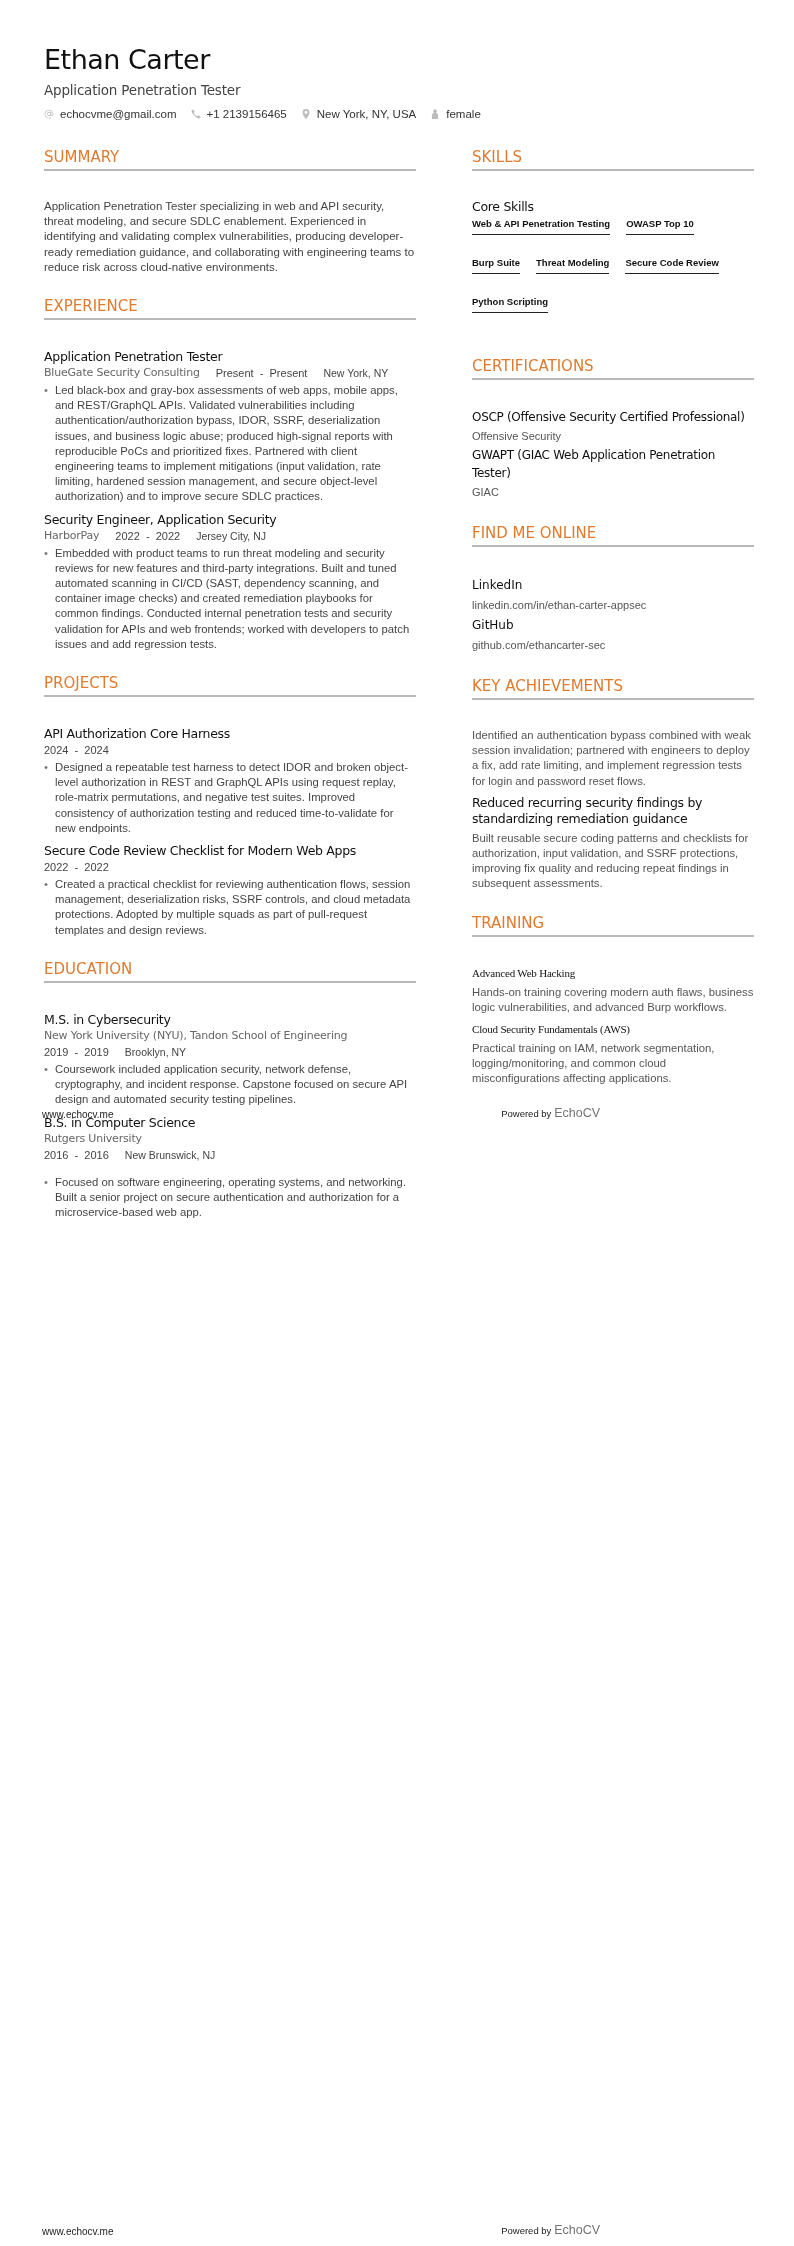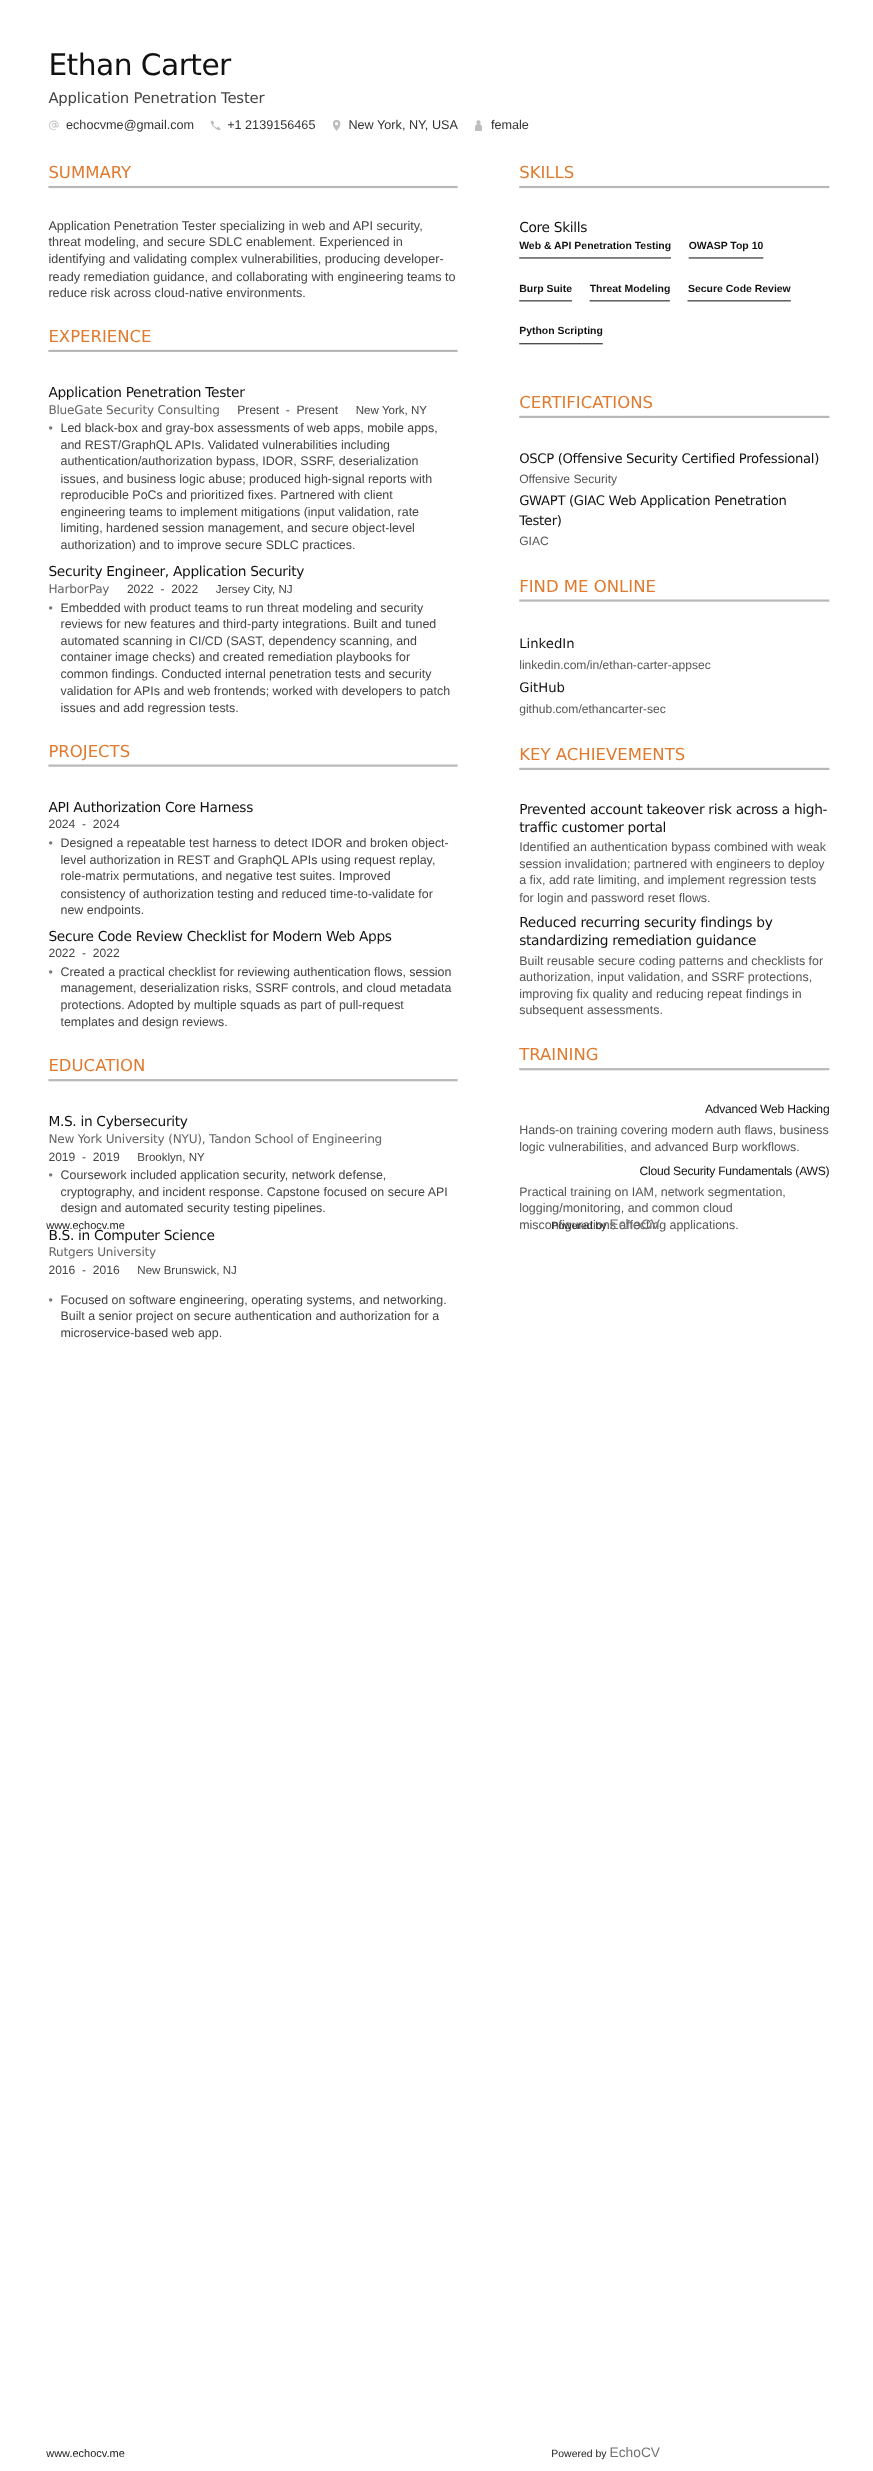--- a/index.html
+++ b/index.html
@@ -39,21 +39,21 @@
     .skill { font-size: 9.5px; font-weight: 700; color: #111; padding-bottom: 4px; border-bottom: 1px solid #222; margin-right: 16px; margin-bottom: 22px; line-height: 12px; }
 
     .cert-name { font-family: "DejaVu Sans", sans-serif; font-size: 12px; color: #111; letter-spacing: -0.3px; line-height: 18px; }
     .cert-issuer { font-size: 11px; color: #555; line-height: 20px; }
     .link-label { font-family: "DejaVu Sans", sans-serif; font-size: 12px; color: #111; line-height: 20px; }
     .link-url { font-size: 11px; color: #555; line-height: 20px; }
 
     .ach-title { font-family: "DejaVu Sans", sans-serif; font-size: 12.5px; color: #111; letter-spacing: -0.3px; line-height: 16px; margin-bottom: 4px; }
     .ach-desc { font-size: 11.3px; line-height: 15.2px; color: #555; margin-bottom: 6px; }
 
-    .train-title { font-family: Liberation Sans, sans-serif; font-size: 11px; color: #111; letter-spacing: -0.2px; line-height: 16px; margin-bottom: 4px; text-align: right; }
+    .train-title { font-family: Liberation Serif, serif; font-size: 11px; color: #111; letter-spacing: -0.2px; line-height: 16px; margin-bottom: 4px; }
     .train-desc { font-size: 11.3px; line-height: 15.2px; color: #555; margin-bottom: 6px; }
 
     .footer { position: absolute; left: 42px; right: 34px; display: flex; justify-content: space-between; align-items: flex-end; font-size: 10px; color: #222; }
     .footer .powered { font-size: 9.5px; }
     .footer .brand { font-size: 12.5px; color: #737373; }
 
     .p2-content { position: absolute; left: 44px; top: 50px; width: 372px; }
   </style>
 </head>
 <body>
@@ -215,21 +215,20 @@
     <div class="section">
       <div class="section-title">Find Me Online</div>
       <div class="link-label">LinkedIn</div>
       <div class="link-url">linkedin.com/in/ethan-carter-appsec</div>
       <div class="link-label">GitHub</div>
       <div class="link-url">github.com/ethancarter-sec</div>
     </div>
 
     <div class="section">
       <div class="section-title">Key Achievements</div>
-      <div class="ach-title">Prevented account takeover risk across a high-traffic customer portal</div>
       <div class="ach-desc">Identified an authentication bypass combined with weak session invalidation; partnered with engineers to deploy a fix, add rate limiting, and implement regression tests for login and password reset flows.</div>
       <div class="ach-title">Reduced recurring security findings by standardizing remediation guidance</div>
       <div class="ach-desc">Built reusable secure coding patterns and checklists for authorization, input validation, and SSRF protections, improving fix quality and reducing repeat findings in subsequent assessments.</div>
     </div>
 
     <div class="section">
       <div class="section-title">Training</div>
       <div class="train-title">Advanced Web Hacking</div>
       <div class="train-desc">Hands-on training covering modern auth flaws, business logic vulnerabilities, and advanced Burp workflows.</div>
       <div class="train-title">Cloud Security Fundamentals (AWS)</div>

